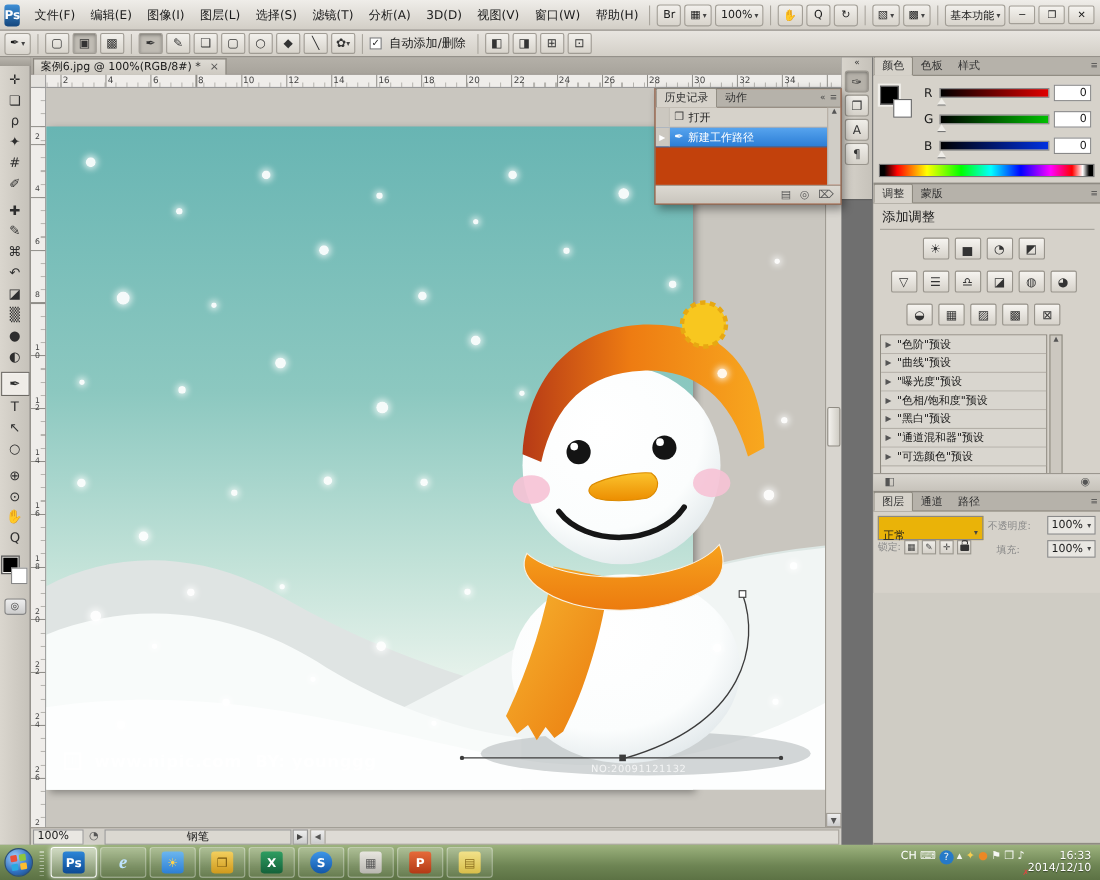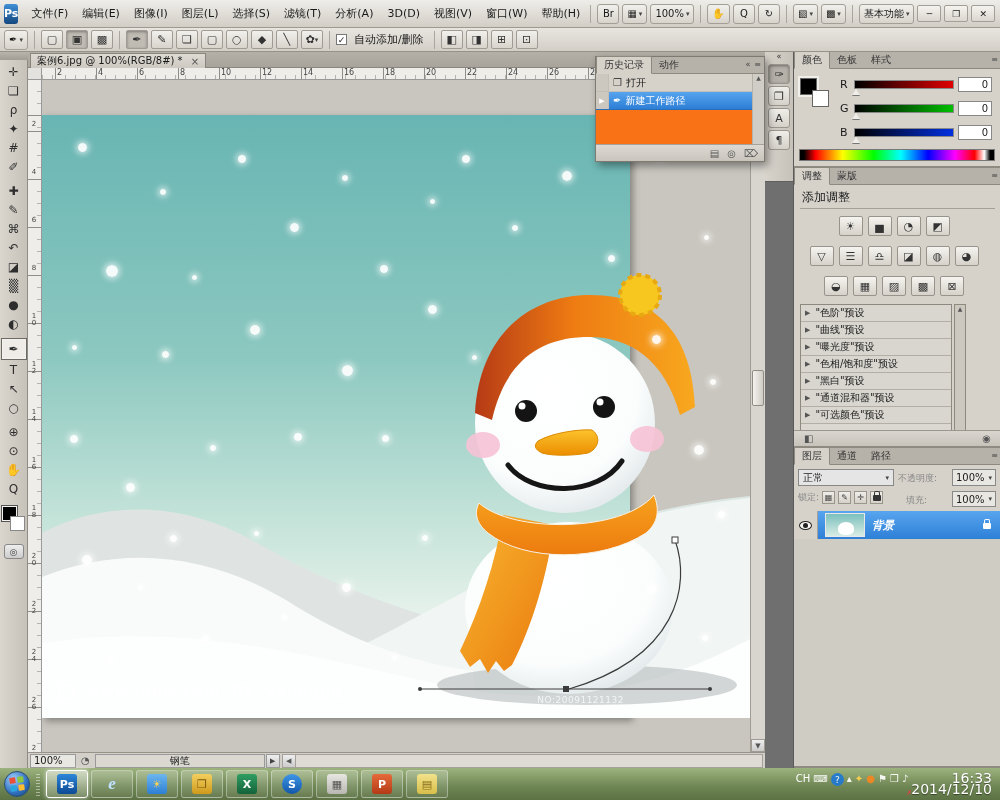--- a/index.html
+++ b/index.html
@@ -61,21 +61,21 @@
 .vthumb{position:absolute;left:1px;top:290px;width:12px;height:36px;background:linear-gradient(90deg,#f4f2ee,#cfccc4);border:1px solid #908c84;border-radius:2px}
 .statusbar{position:absolute;left:0;top:700px;width:737px;height:16px;background:#d3d0c9;border-top:1px solid #97938b;display:flex;align-items:center;font-size:10px}
 .zoombox{width:46px;height:14px;border:1px solid #999;background:#e9e7e2;margin-left:2px;padding:0 3px;display:flex;align-items:center}
 .stat-icon{margin:0 5px;font-size:10px;color:#555}
 .toolinfo{width:170px;height:14px;border:1px solid #999;background:#dbd8d1;display:flex;align-items:center;justify-content:center;font-size:10px}
 .playbtn{width:14px;height:14px;border:1px solid #999;background:linear-gradient(#eee,#ccc);font-size:7px;display:flex;align-items:center;justify-content:center;color:#444;margin-left:1px}
 .hscroll{flex:1;height:14px;margin:0 2px;background:#dedbd5;border:1px solid #a5a199;position:relative}
 .hs-arrow{position:absolute;left:0;top:0;width:13px;height:12px;font-size:7px;line-height:12px;text-align:center;color:#555;background:linear-gradient(#eee,#ccc);border-right:1px solid #a5a199}
 
 
-.history{position:absolute;left:595px;top:56px;width:170px;height:106px;background:#f97316;border:1px solid #7e7a72;box-shadow:3px 4px 8px rgba(0,0,0,.4);z-index:30}
+.history{position:absolute;left:595px;top:80px;width:170px;height:106px;background:#c2410c;border:1px solid #7e7a72;box-shadow:3px 4px 8px rgba(0,0,0,.4);z-index:30}
 .ptabs{height:17px;background:#b6b2aa;display:flex;align-items:flex-end;border-bottom:1px solid #8d897f;position:relative}
 .ptab{font-size:10px;padding:1px 7px;color:#333;white-space:nowrap}
 .ptab.active{background:#d6d2ca;border:1px solid #8d897f;border-bottom:1px solid #d6d2ca;margin-bottom:-1px;border-radius:2px 2px 0 0}
 .pmenu{position:absolute;right:3px;top:3px;font-size:8px;color:#444;display:flex;gap:4px}
 .hbody{position:absolute;left:0;top:17px;right:12px;bottom:17px;overflow:hidden}
 .hrow{display:flex;align-items:center;height:18px;border-bottom:1px solid #c2beb6;gap:4px;font-size:10px;background:#d6d2ca}
 .hrow .gutter{width:13px;height:100%;border-right:1px solid #c2beb6;background:#ccc8c0;display:flex;align-items:center;justify-content:center;font-size:7px;color:#fff}
 .hrow.snap{height:26px}
 .hthumb{width:34px;height:20px;border:1px solid #6b756f;background:linear-gradient(#7cc0bd,#d8ece4);position:relative}
 .hthumb:after,.lthumb:after{content:"";position:absolute;bottom:1px;left:32%;width:42%;height:58%;background:#fff;border-radius:50% 50% 40% 40%}
@@ -113,21 +113,21 @@
 .adjtitle{position:absolute;left:8px;top:21px;font-size:12px}
 .adjline{position:absolute;left:6px;right:6px;top:40px;height:1px;background:#a5a199}
 .adjrow{position:absolute;left:10px;width:180px;display:flex;justify-content:center;gap:5px}
 .abtn2{width:24px;height:20px;border:1px solid #98948c;border-radius:2px;background:linear-gradient(#f6f4f0,#d6d2ca);display:flex;align-items:center;justify-content:center;color:#333;font-size:11px}
 .presetbox{position:absolute;left:6px;top:136px;width:152px;height:127px;border:1px solid #8d897f;background:#dbd8d1}
 .prow{height:17px;border-bottom:1px solid #b3afa7;display:flex;align-items:center;gap:5px;padding-left:4px;font-size:10px;background:#d9d6cf;white-space:nowrap;overflow:hidden}
 .prow .arr{font-size:7px;color:#555}
 .psbscroll{position:absolute;left:160px;top:136px;width:12px;height:127px;border:1px solid #8d897f;background:#ccc8c0;font-size:6px;color:#555;text-align:center}
 .adjfooter{position:absolute;left:0;bottom:0;width:207px;height:16px;border-top:1px solid #9b978f;background:linear-gradient(#d9d6cf,#c7c3bb);display:flex;align-items:center;justify-content:space-between;padding:0 10px;font-size:10px;color:#555}
 
-.blend{position:absolute;left:4px;top:21px;width:96px;height:17px;border:1px solid #888;background:#e5e5e5;font-size:10px;display:flex;align-items:center;justify-content:space-between;padding:0 4px}
+.blend{position:absolute;left:4px;top:21px;width:96px;height:17px;border:1px solid #888;background:#eab308;font-size:10px;display:flex;justify-content:space-between;padding:10px 4px}
 .oplabel{position:absolute;left:104px;top:24px;font-size:9px;color:#888}
 .opval{position:absolute;left:158px;top:21px;width:44px;height:17px;border:1px solid #888;background:#e9e7e2;font-size:10px;display:flex;align-items:center;justify-content:space-between;padding:0 3px}
 .lockrow{position:absolute;left:4px;top:43px;display:flex;align-items:center;gap:3px;font-size:9px;color:#888}
 .lockbtn{width:13px;height:13px;border:1px solid #9a968e;background:linear-gradient(#f0eee9,#d5d1c9);font-size:8px;display:flex;align-items:center;justify-content:center;color:#444}
 .filllabel{position:absolute;left:112px;top:46px;font-size:9px;color:#888}
 .fillval{position:absolute;left:158px;top:43px;width:44px;height:16px;border:1px solid #888;background:#e9e7e2;font-size:10px;display:flex;align-items:center;justify-content:space-between;padding:0 3px}
 .layeritem{position:absolute;left:0;top:63px;width:207px;height:28px;background:linear-gradient(#58a5ef,#2e80d7);display:flex;align-items:center;color:#fff}
 .eyecell{width:24px;height:28px;background:#d6d2ca;border-right:1px solid #a5a199;display:flex;align-items:center;justify-content:center}
 .lthumb{width:40px;height:24px;margin:0 7px;border:1px solid #e8e8e8;background:linear-gradient(#7cc0bd,#d8ece4);position:relative}
 .lname{font-style:italic;font-weight:bold;font-size:11px;flex:1}
@@ -158,21 +158,21 @@
 .ai-excel{background:linear-gradient(#2f9e62,#14623a)}
 .ai-sogou{background:linear-gradient(#3d95e8,#1257a8);border-radius:50%}
 .ai-printer{background:linear-gradient(#e8e6e0,#b9b7b1);color:#555}
 .ai-powerpoint{background:linear-gradient(#e66a3a,#b33a16)}
 .ai-notes{background:linear-gradient(#f2e28a,#d8be4a);color:#8a6d1d}
 .tray{margin-left:auto;display:flex;gap:3px;color:#fff;font-size:10px;padding-right:4px}
 .trayicon{font-size:10px;color:#fff;opacity:.92;position:relative}
 .trayicon.q{width:13px;height:13px;border-radius:50%;background:#1f78d1;font-size:9px;display:flex;align-items:center;justify-content:center}
 .trayicon.gold{color:#ffd34d}.trayicon.orange{color:#f5871f}
 .trayicon.mute:after{content:"✗";position:absolute;right:-4px;bottom:-2px;color:#e84040;font-size:7px}
-.clock{text-align:right;line-height:11px;font-size:14px;color:#fff;text-shadow:0 1px 1px rgba(0,0,0,.45);white-space:nowrap}
+.clock{text-align:right;line-height:11px;font-size:10px;color:#fff;text-shadow:0 1px 1px rgba(0,0,0,.45);white-space:nowrap}
 </style>
 </head>
 <body>
 
 <div id="root">
 
   <div class="menubar">
     <div class="pslogo">Ps</div>
     <span class="menuitem">文件(F)</span>
     <span class="menuitem">编辑(E)</span>
@@ -634,28 +634,20 @@
         <div class="lockbtn">✛</div>
         <div class="lockbtn">
             <span class="lock"></span>
           </div>
       </div>
       <div class="filllabel">填充:</div>
       <div class="fillval">
           <span>100%</span>
           <span class="caret">▾</span>
         </div>
-      <div class="layeritem">
-        <div class="eyecell">
-            <span class="eye"></span>
-          </div>
-        <div class="lthumb"></div>
-        <span class="lname">背景</span>
-        <span class="llockwrap"><span class="lock white"></span></span>
-      </div>
       <div class="layersempty"></div>
     </div>
   </div>
 
   <div class="taskbar">
     <div class="orb">
       <div class="flwrap">
         <div class="fl tl"></div>
           <div class="fl tr"></div>
           <div class="fl bl"></div>

